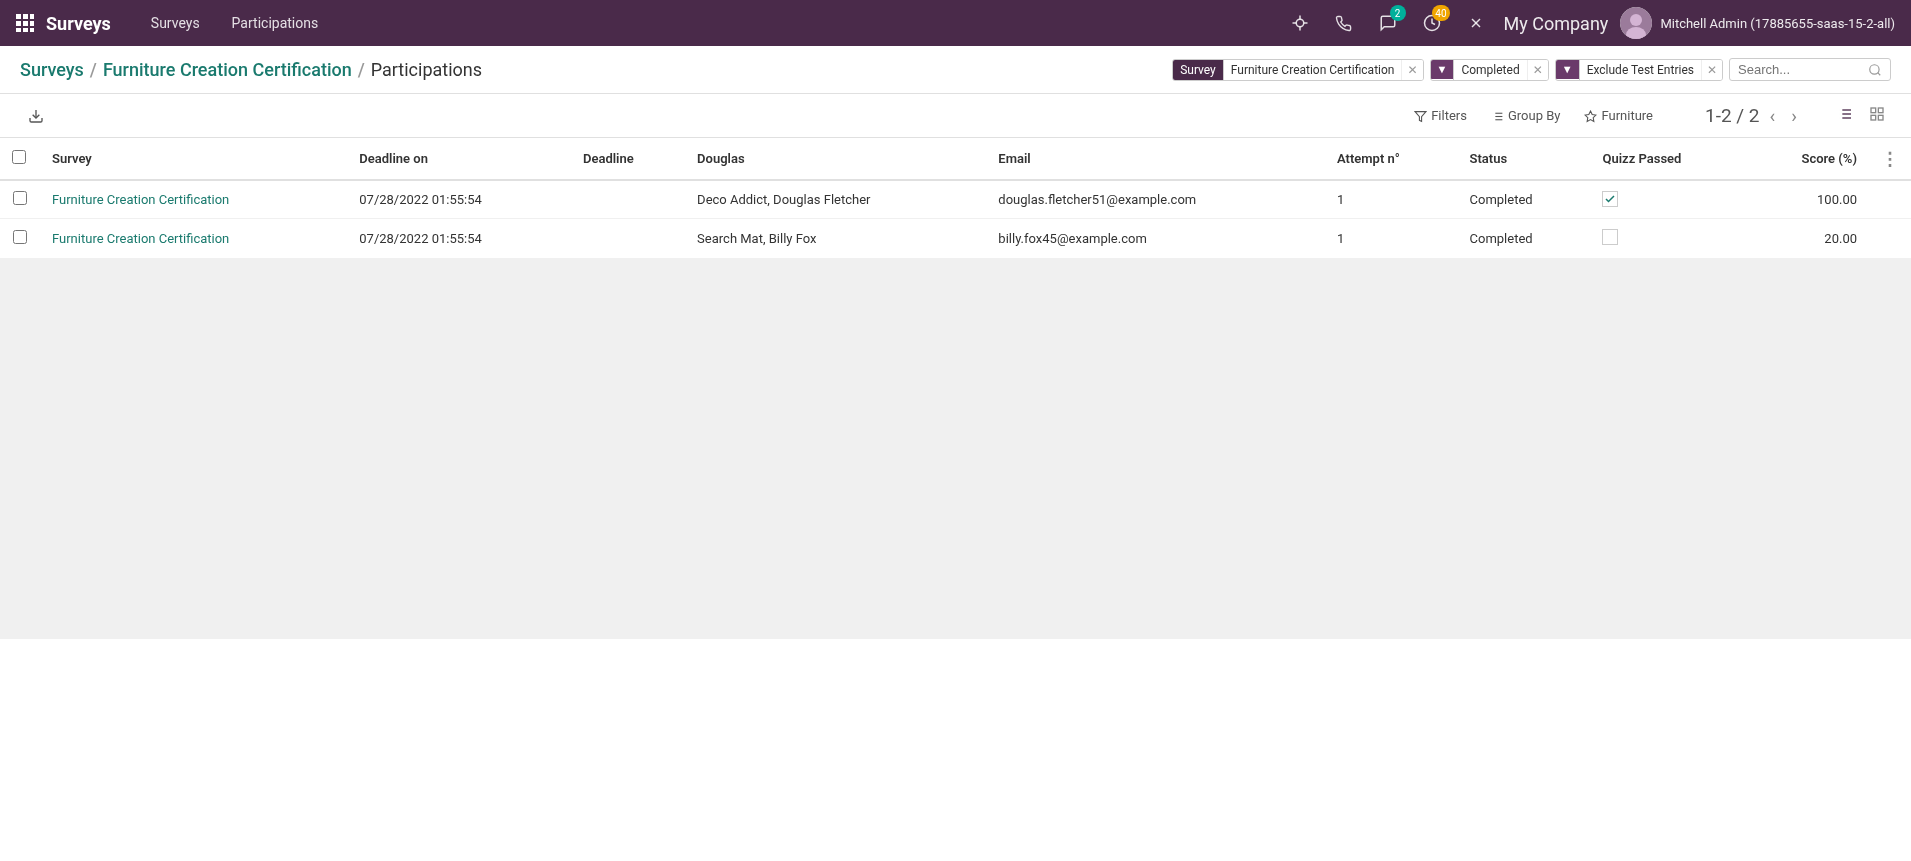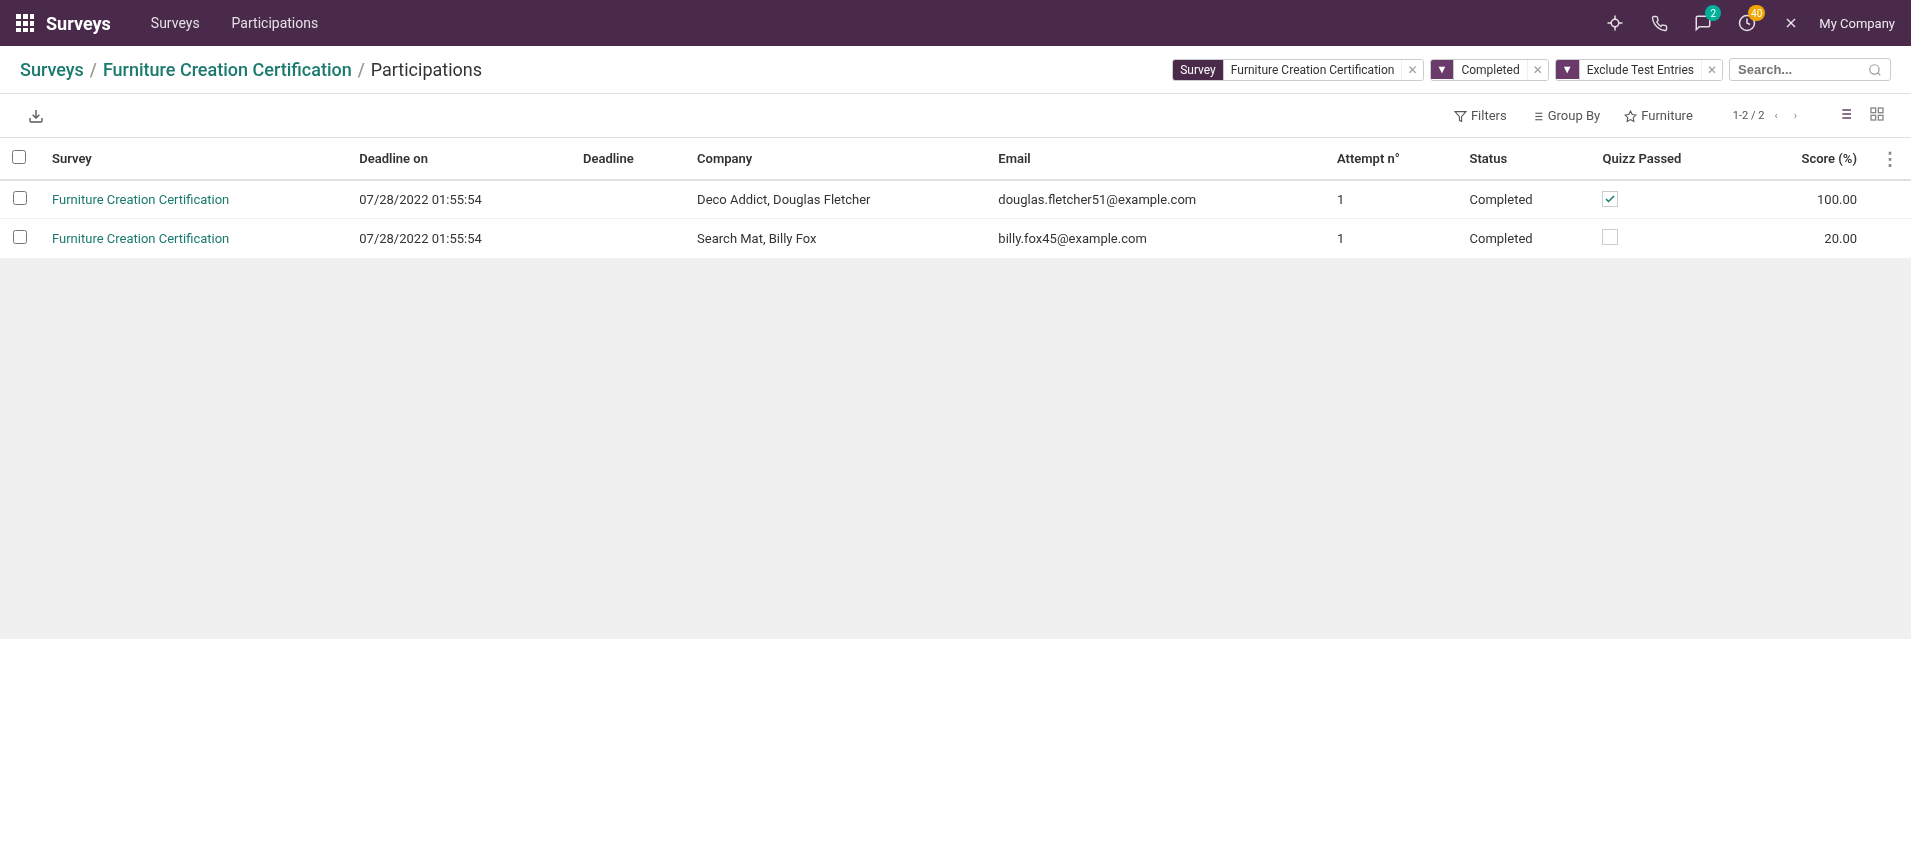--- a/index.html
+++ b/index.html
@@ -59,21 +59,21 @@
       border-radius: 10px;
       font-size: 10px;
       min-width: 16px;
       height: 16px;
       display: flex; align-items: center; justify-content: center;
       padding: 0 3px;
     }
     .badge-yellow { background: #f0a500; }
     .topnav-company {
       color: rgba(255,255,255,0.9);
-      font-size: 13px;
+      font-size: 18px;
     }
     .topnav-user {
       display: flex; align-items: center; gap: 8px;
       color: rgba(255,255,255,0.9);
       font-size: 13px;
       cursor: pointer;
     }
     .avatar {
       width: 32px; height: 32px;
       border-radius: 50%;
@@ -152,21 +152,20 @@
       border-radius: 3px;
       padding: 3px 8px;
       background: white;
       min-width: 160px;
     }
     .search-input {
       border: none; outline: none;
       font-size: 13px;
       width: 130px;
       color: #999;
-      font-weight: bold;
     }
 
     
     .action-bar {
       display: flex;
       align-items: center;
       padding: 8px 20px;
       border-bottom: 1px solid #e0e0e0;
       gap: 16px;
     }
@@ -187,23 +186,23 @@
       display: flex; align-items: flex-end; gap: 4px;
       cursor: pointer;
       padding: 4px 8px;
       border-radius: 3px;
       font-size: 13px;
       color: #555;
     }
 
     .pagination {
       display: flex; align-items: center; gap: 4px;
-      font-size: 11px;
+      font-size: 19px;
       color: #555;
-      margin-left: 16px;
+      margin-left: 28px;
     }
     .pag-btn {
       cursor: pointer; padding: 2px 6px;
       color: #888;
       border-radius: 3px;
     }
 
     .view-toggle {
       display: flex; align-items: center; gap: 4px;
       margin-left: 12px;
@@ -316,20 +315,30 @@
       </svg>
       <span class="badge badge-yellow">40</span>
     </div>
     <div class="topnav-icon-btn">
       <svg width="16" height="16" viewBox="0 0 24 24" fill="none" stroke="rgba(255,255,255,0.85)" stroke-width="2">
         <line x1="18" y1="6" x2="6" y2="18"></line>
           <line x1="6" y1="6" x2="18" y2="18"></line>
       </svg>
     </div>
     <div class="topnav-company">My Company</div>
+    <div class="topnav-user">
+      <div class="avatar">
+        <svg width="32" height="32" viewBox="0 0 32 32">
+          <circle cx="16" cy="16" r="16" fill="#9b7b9b"></circle>
+          <circle cx="16" cy="13" r="6" fill="#d4b4d4"></circle>
+          <ellipse cx="16" cy="28" rx="10" ry="8" fill="#d4b4d4"></ellipse>
+        </svg>
+      </div>
+      <span>Mitchell Admin (17885655-saas-15-2-all)</span>
+    </div>
   </div>
 </div>
 
 <div class="main-content">
 
   <div class="top-bar">
     <div class="breadcrumb">
       <span class="breadcrumb-link">Surveys</span>
       <span class="breadcrumb-sep">/</span>
       <span class="breadcrumb-link">Furniture Creation Certification</span>
@@ -429,21 +438,21 @@
   <div class="table-wrap">
     <table>
       <thead>
         <tr>
           <th class="checkbox-col">
             <input type="checkbox" style="">
           </th>
           <th>Survey</th>
           <th>Deadline on</th>
           <th>Deadline</th>
-          <th>Company</th>
+          <th>Douglas</th>
           <th>Email</th>
           <th>Attempt n°</th>
           <th>Status</th>
           <th>Quizz Passed</th>
           <th style="text-align:right;">Score (%)</th>
           <th style="width:30px;">
             <span style="font-size:18px;color:#888;">⋮</span>
           </th>
         </tr>
       </thead>

